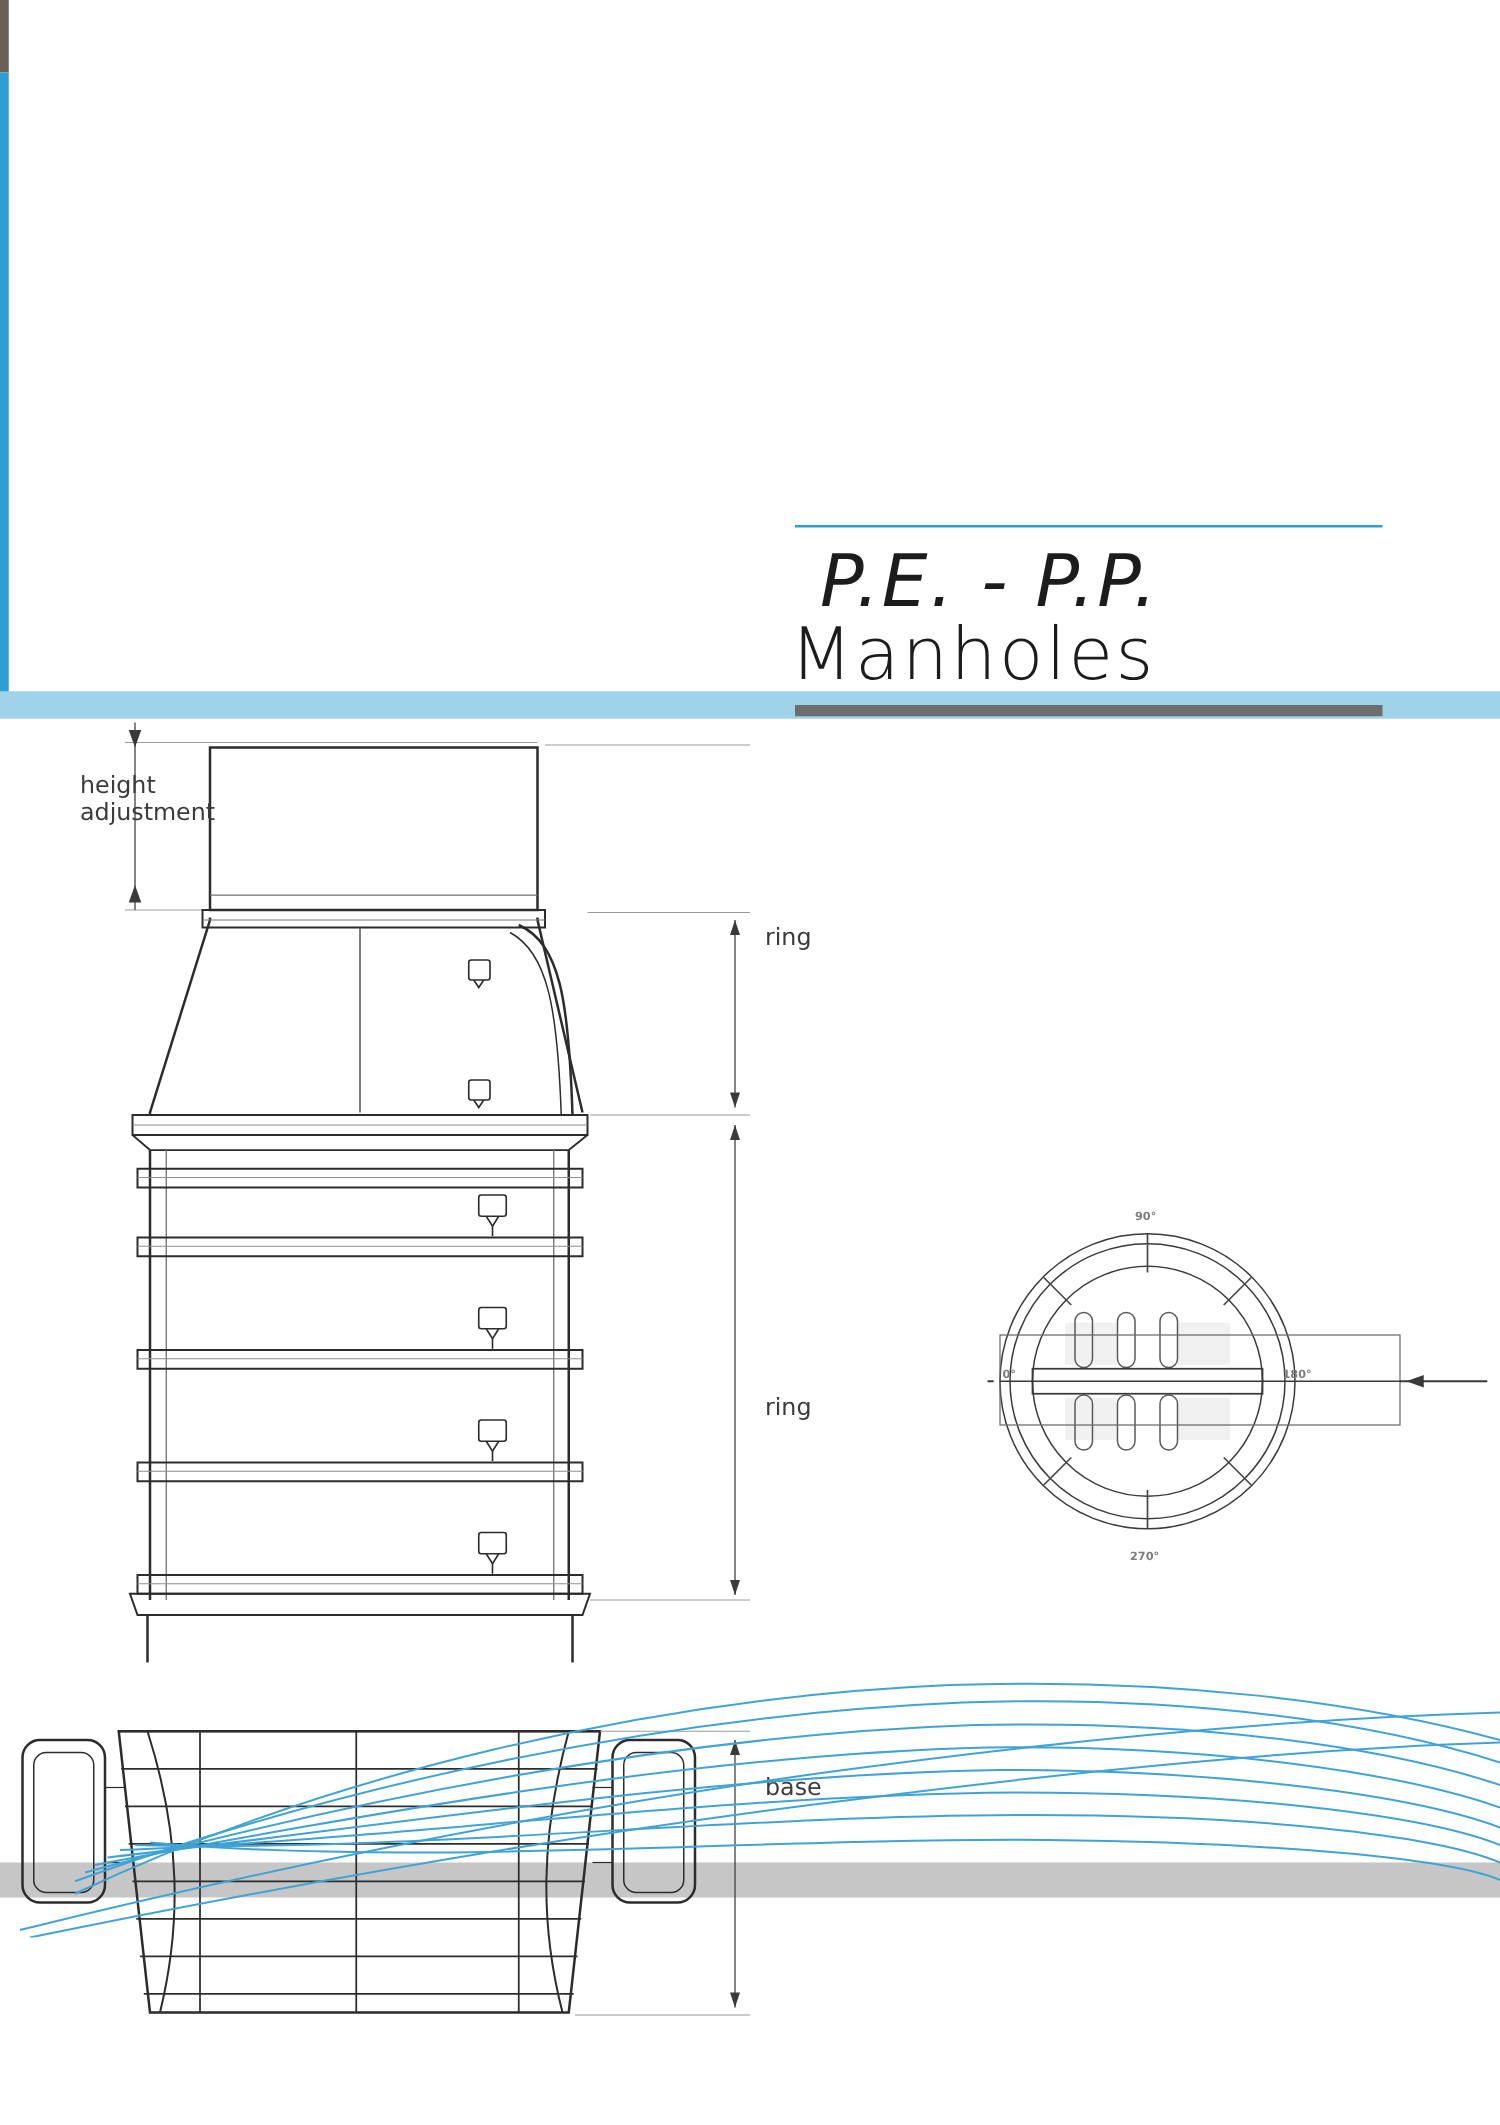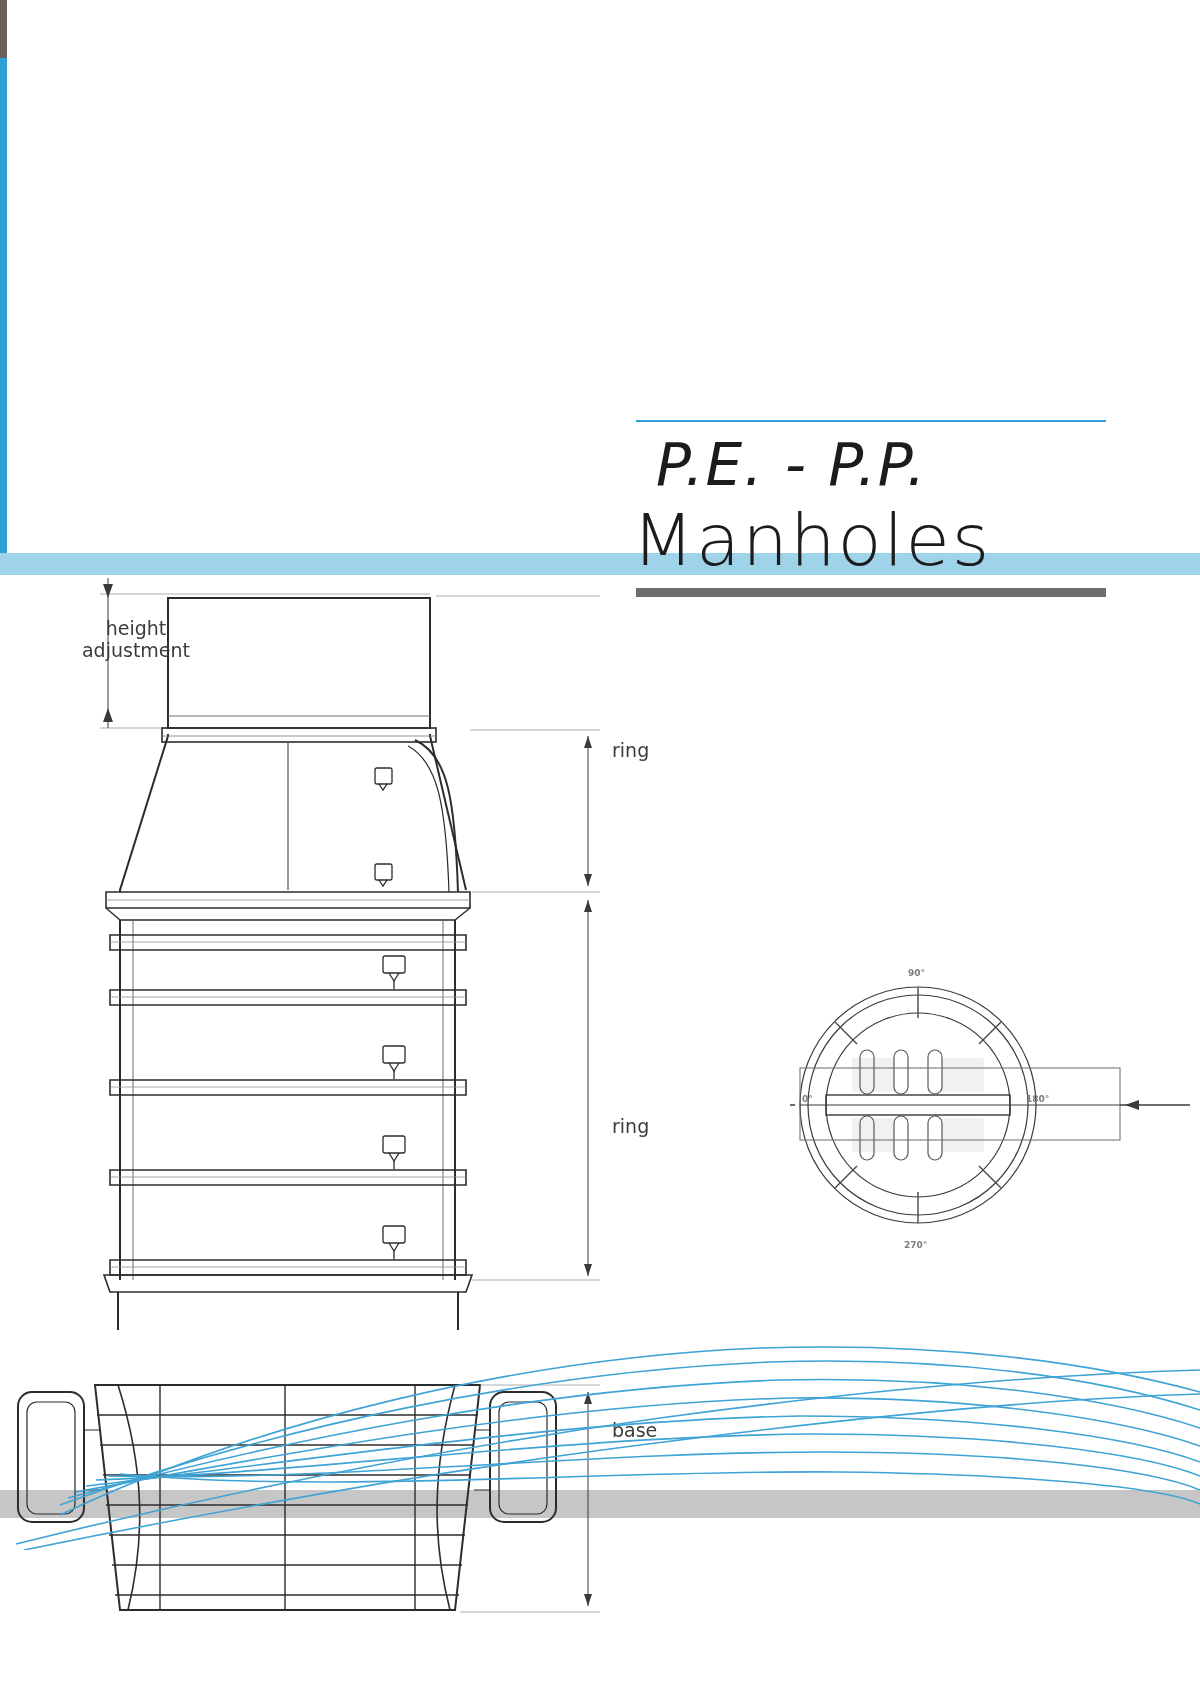--- a/index.html
+++ b/index.html
@@ -61,22 +61,21 @@
     line-height: 1;
     white-space: nowrap;
   }
   .title-line1 {
     font-size: 58px;
     margin-top: 14px;
     margin-left: 20px;
     font-style: italic;
   }
   .title-line2 {
-    font-size: 72px;
-    margin-top: 10px;
+    font-size: 58px;
     margin-left: -4px;
   }
   .title-rule-bottom {
     margin-top: 12px;
     height: 9px;
     background: #6e6e6e;
     width: 470px;
   }
 
   
@@ -90,23 +89,22 @@
   .drawing svg { display: block; }
 
   .label {
     position: absolute;
     font-family: "DejaVu Sans", sans-serif;
     color: #3b3b3b;
     font-size: 19px;
     line-height: 1.15;
   }
   .label-height {
-    left: 76px;
+    left: 64px;
     top: 78px;
-    text-align: center;
     width: 120px;
   }
   .label-cone  { left: 612px; top: 200px; }
   .label-ring  { left: 612px; top: 576px; }
   .label-base  { left: 612px; top: 880px; }
 
   
   .topview {
     position: absolute;
     left: 790px;

